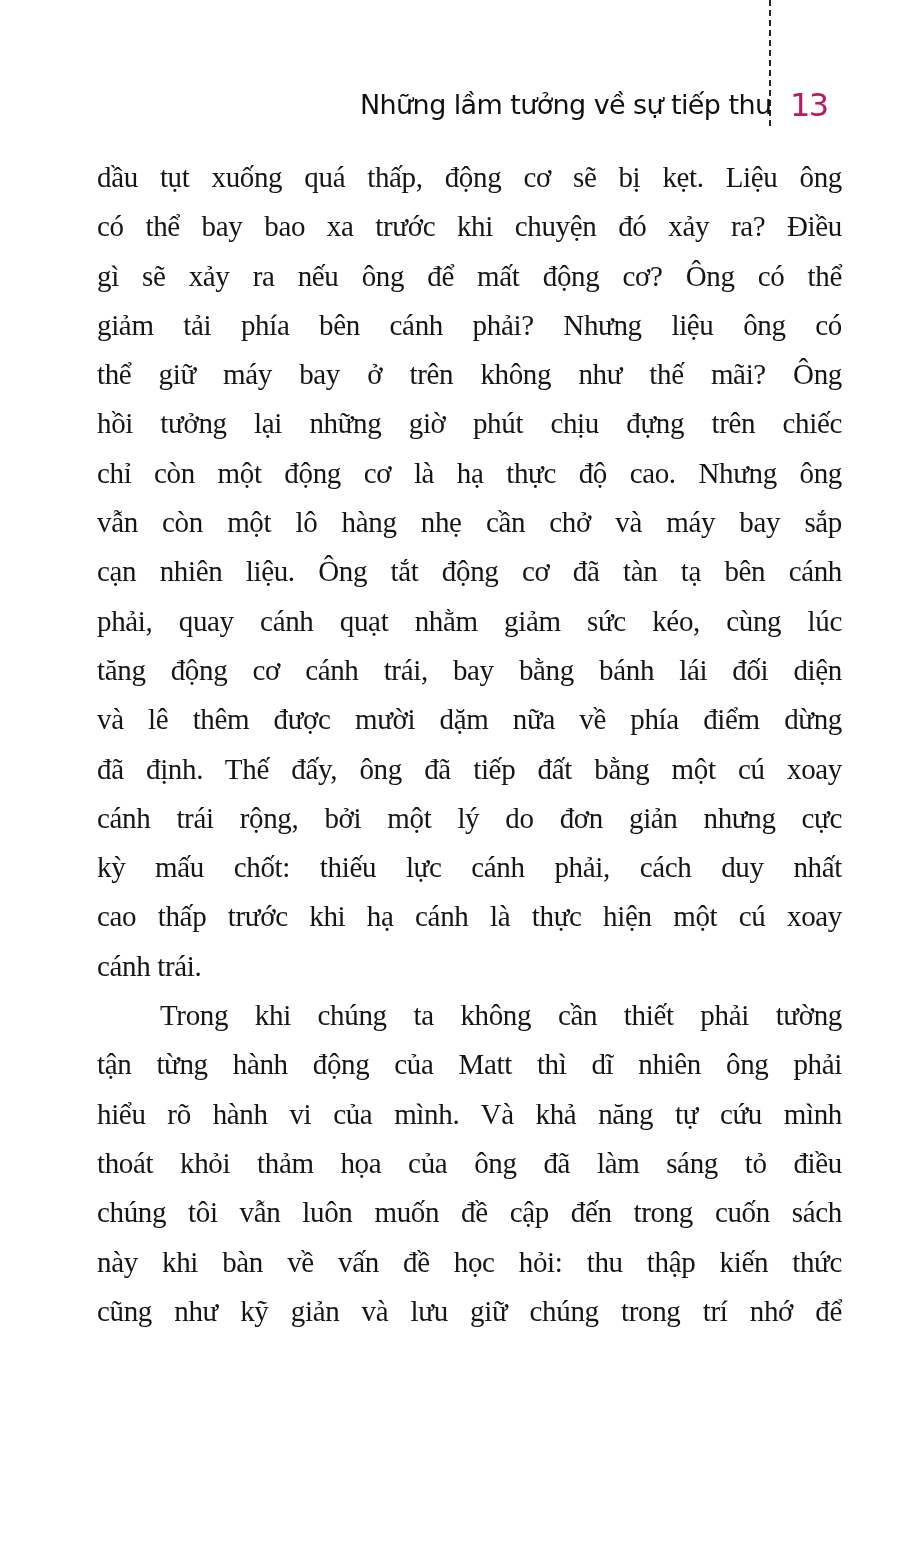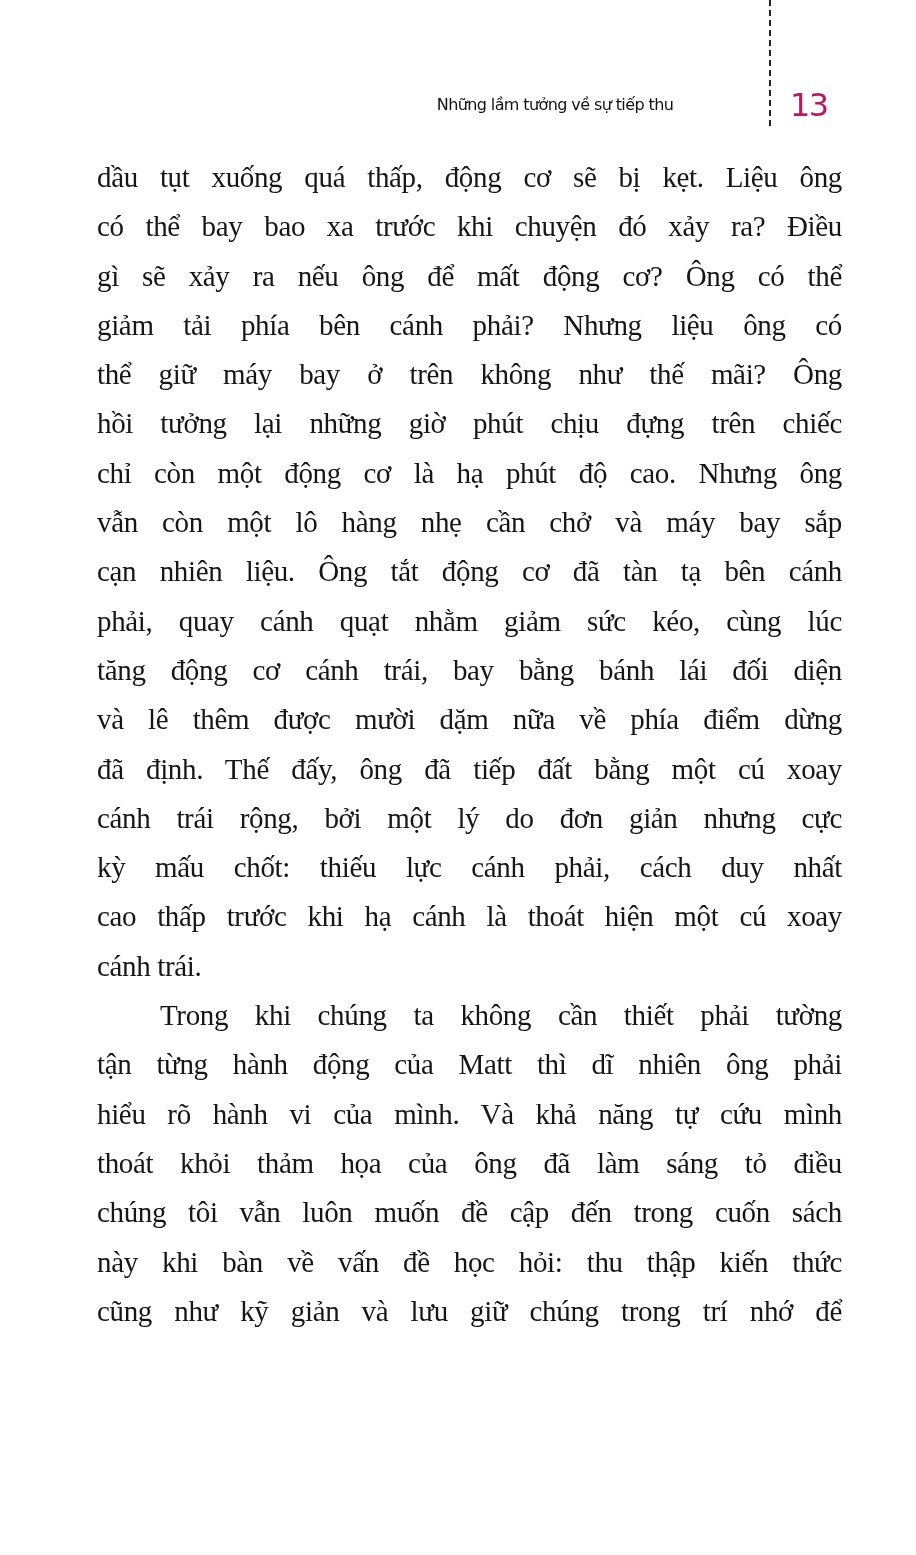--- a/index.html
+++ b/index.html
@@ -21,21 +21,21 @@
     width: 0;
     height: 126px;
     border-left: 2px dashed #222222;
   }
   .running-header {
     position: absolute;
     left: 360px;
     top: 90px;
     width: 390px;
     font-family: "DejaVu Sans", sans-serif;
-    font-size: 16px;
+    font-size: 27px;
     letter-spacing: -0.6px;
     line-height: 30px;
     white-space: nowrap;
     color: #111;
     text-align: center;
   }
   .page-number {
     position: absolute;
     left: 790px;
     top: 90px;
@@ -84,30 +84,30 @@
 <div class="page-number">13</div>
 
 <div class="body-text">
   <div class="para">
     <span class="line">dầu tụt xuống quá thấp, động cơ sẽ bị kẹt. Liệu ông</span>
     <span class="line">có thể bay bao xa trước khi chuyện đó xảy ra? Điều</span>
     <span class="line">gì sẽ xảy ra nếu ông để mất động cơ? Ông có thể</span>
     <span class="line">giảm tải phía bên cánh phải? Nhưng liệu ông có</span>
     <span class="line">thể giữ máy bay ở trên không như thế mãi? Ông</span>
     <span class="line">hồi tưởng lại những giờ phút chịu đựng trên chiếc</span>
-    <span class="line">chỉ còn một động cơ là hạ phút độ cao. Nhưng ông</span>
+    <span class="line">chỉ còn một động cơ là hạ thực độ cao. Nhưng ông</span>
     <span class="line">vẫn còn một lô hàng nhẹ cần chở và máy bay sắp</span>
     <span class="line">cạn nhiên liệu. Ông tắt động cơ đã tàn tạ bên cánh</span>
     <span class="line">phải, quay cánh quạt nhằm giảm sức kéo, cùng lúc</span>
     <span class="line">tăng động cơ cánh trái, bay bằng bánh lái đối diện</span>
     <span class="line">và lê thêm được mười dặm nữa về phía điểm dừng</span>
     <span class="line">đã định. Thế đấy, ông đã tiếp đất bằng một cú xoay</span>
     <span class="line">cánh trái rộng, bởi một lý do đơn giản nhưng cực</span>
     <span class="line">kỳ mấu chốt: thiếu lực cánh phải, cách duy nhất</span>
-    <span class="line">cao thấp trước khi hạ cánh là thoát hiện một cú xoay</span>
+    <span class="line">cao thấp trước khi hạ cánh là thực hiện một cú xoay</span>
     <span class="line last">cánh trái.</span>
   </div>
   <div class="para">
     <span class="line indent">Trong khi chúng ta không cần thiết phải tường</span>
     <span class="line">tận từng hành động của Matt thì dĩ nhiên ông phải</span>
     <span class="line">hiểu rõ hành vi của mình. Và khả năng tự cứu mình</span>
     <span class="line">thoát khỏi thảm họa của ông đã làm sáng tỏ điều</span>
     <span class="line">chúng tôi vẫn luôn muốn đề cập đến trong cuốn sách</span>
     <span class="line">này khi bàn về vấn đề học hỏi: thu thập kiến thức</span>
     <span class="line">cũng như kỹ giản và lưu giữ chúng trong trí nhớ để</span>

